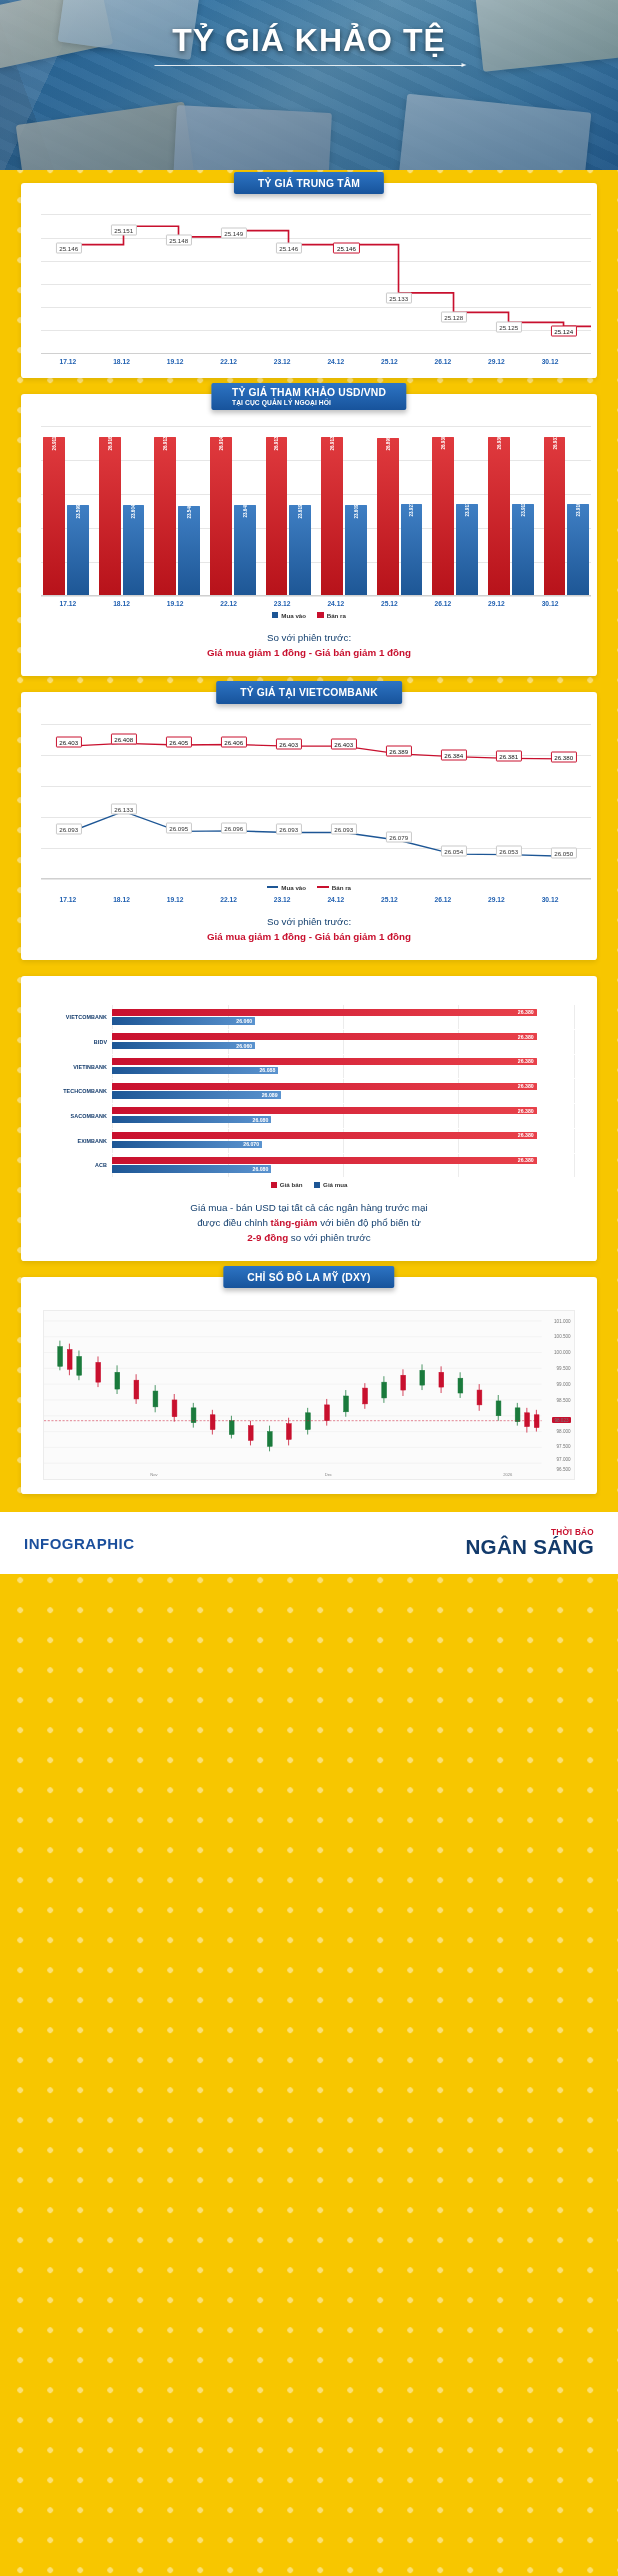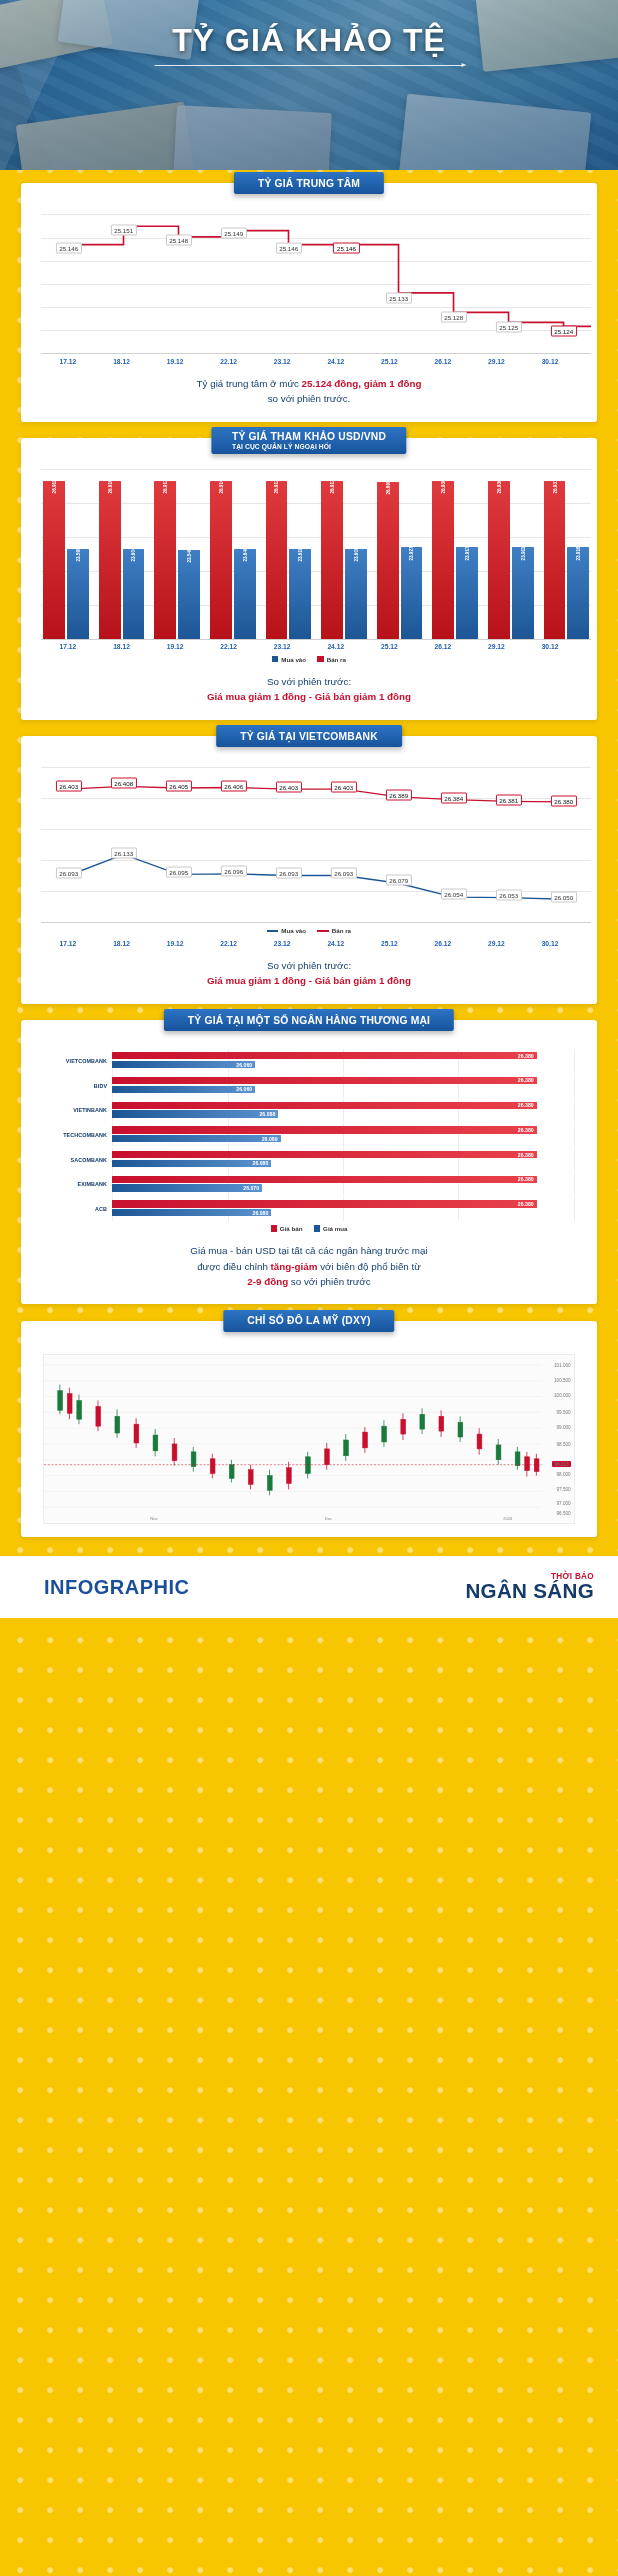--- a/index.html
+++ b/index.html
@@ -155,21 +155,21 @@
   .cs-xlabels{ position:absolute; left:0; right:31px; bottom:1px; height:6.2px; }
   .cs-xlabels span{ position:absolute; transform:translateX(-50%); font-size:4.1px; color:#888; }
 
   
   .footer{
     height:62px; background:#ffffff; margin-top:15.5px;
     display:flex; align-items:center; justify-content:space-between;
     padding:0 24px;
   }
   .infographic{
-    font-size:20px; font-weight:bold; color:#1b4f9c; letter-spacing:0.5px;margin-left:20px;
+    font-size:15px; font-weight:bold; color:#1b4f9c; letter-spacing:0.5px;
   }
   .brand{ text-align:right; line-height:1; }
   .brand .tb{ font-size:8.2px; font-weight:bold; color:#c8102e; letter-spacing:0.3px; }
   .brand .nh{ font-size:20.6px; font-weight:bold; color:#123a6b; letter-spacing:0.3px; }
 </style>
 </head>
 <body>
 
 <div class="bg-dots"></div>
 
@@ -228,24 +228,20 @@
         <span>19.12</span>
         <span>22.12</span>
         <span>23.12</span>
         <span>24.12</span>
         <span>25.12</span>
         <span>26.12</span>
         <span>29.12</span>
         <span>30.12</span>
       </div>
 
-      <div class="caption">
-        <span class="plain">Tỷ giá trung tâm ở mức </span><span class="red">25.124 đồng, giảm 1 đồng</span><br>
-        <span class="plain">so với phiên trước.</span>
-      </div>
     </div>
   </div>
 
   <div class="section">
     <div class="card">
       <div class="ribbon two-line">
         <span>TỶ GIÁ THAM KHẢO USD/VND</span>
         <span class="sub">TẠI CỤC QUẢN LÝ NGOẠI HỐI</span>
       </div>
 
@@ -441,21 +437,20 @@
 
       <div class="caption">
         <span class="plain">So với phiên trước:</span><br>
         <span class="red">Giá mua giảm 1 đồng - Giá bán giảm 1 đồng</span>
       </div>
     </div>
   </div>
 
   <div class="section">
     <div class="card">
-      <div class="ribbon">TỶ GIÁ TẠI MỘT SỐ NGÂN HÀNG THƯƠNG MẠI</div>
 
       <div class="hbars">
         <div class="hrow">
           <span class="hname">VIETCOMBANK</span>
           <span class="htrack">
             <span class="hgrid">
                 <i style="left:0%"></i>
                 <i style="left:25%"></i>
                 <i style="left:50%"></i>
                 <i style="left:75%"></i>

